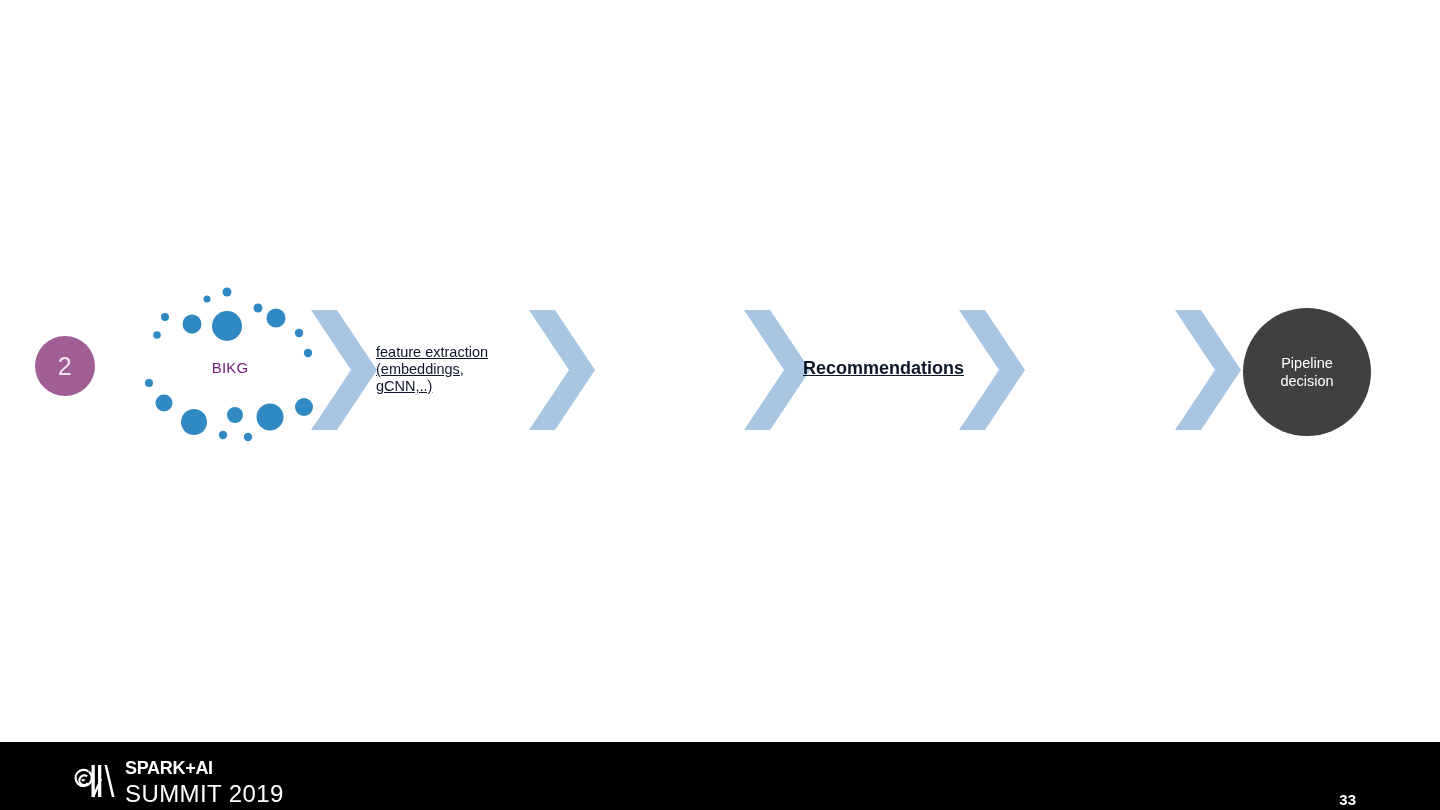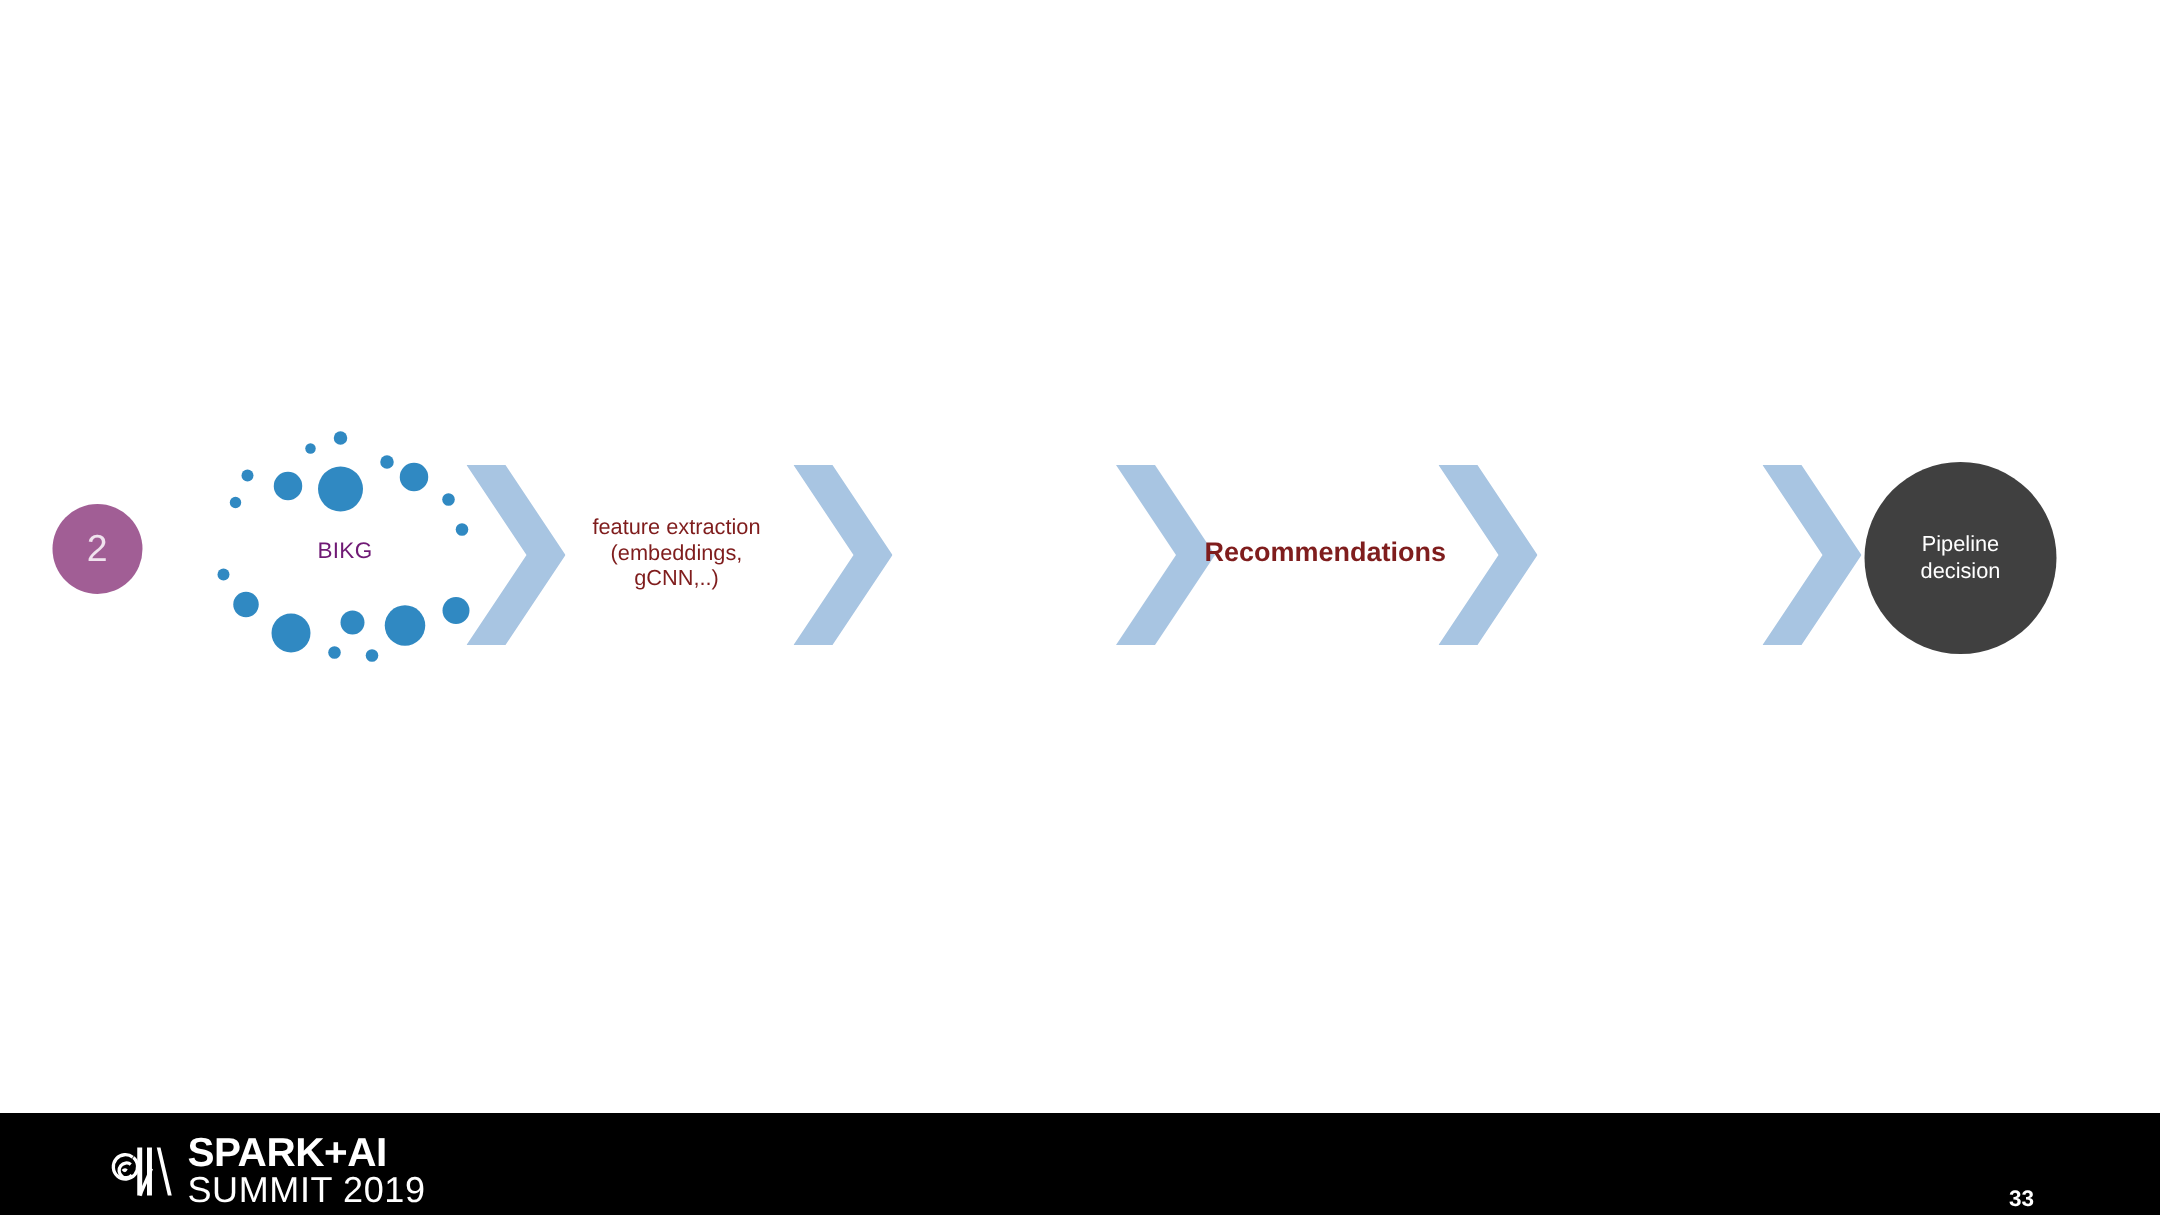--- a/index.html
+++ b/index.html
@@ -68,24 +68,24 @@
     position: absolute;
     top: 310px;
     width: 66px;
     height: 120px;
   }
   .chevron svg { display: block; }
 
   
   .stage-label {
     position: absolute;
-    text-align: center;
     font-size: 14.5px;
     line-height: 17px;
-    color: #7f1d1d;
+    color: #0f172a;
+    text-decoration: underline;
   }
   .stage-label.bold { font-weight: bold; font-size: 18px; }
 
   
   .final-circle {
     position: absolute;
     left: 1243px;
     top: 308px;
     width: 128px;
     height: 128px;
@@ -120,21 +120,21 @@
     gap: 9px;
   }
   .footer-logo-mark { width: 48px; height: 44px; display:block; }
   .footer-logo-text {
     display: flex;
     flex-direction: column;
     justify-content: center;
     color: #ffffff;
   }
   .logo-line1 {
-    font-size: 27px;
+    font-size: 18px;
     font-weight: bold;
     line-height: 26px;
     letter-spacing: -0.3px;
   }
   .logo-line2 {
     font-size: 24px;
     font-weight: 300;
     line-height: 25px;
     letter-spacing: 0.4px;
   }

